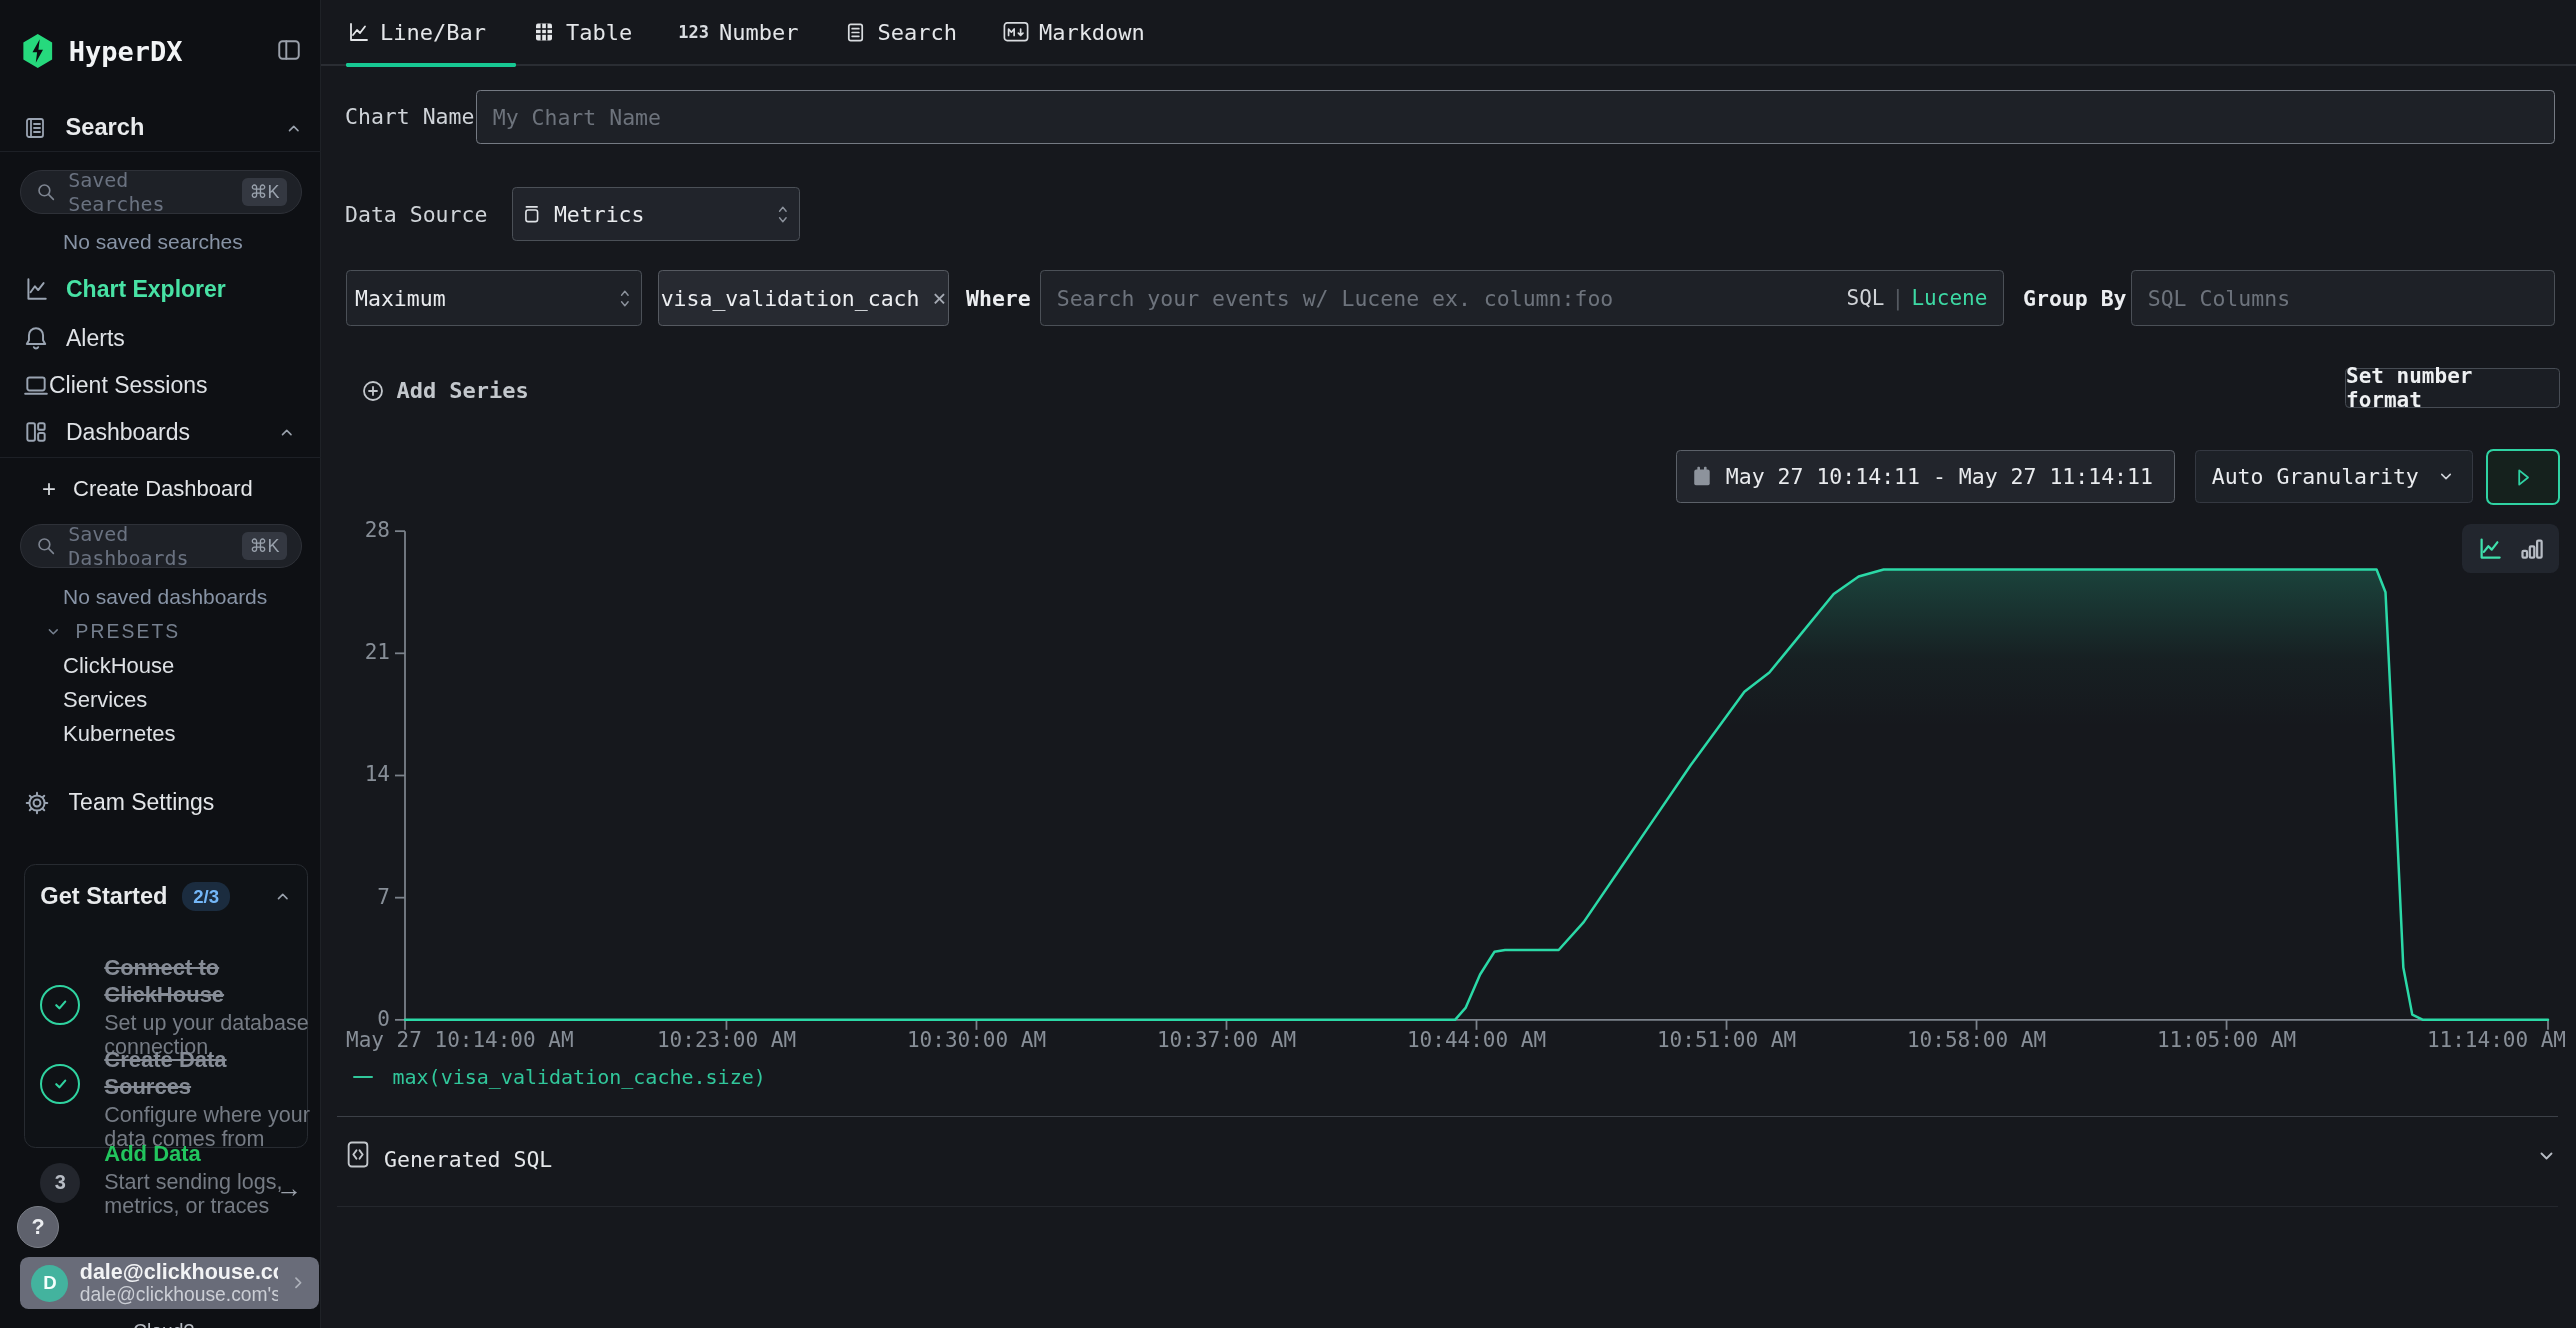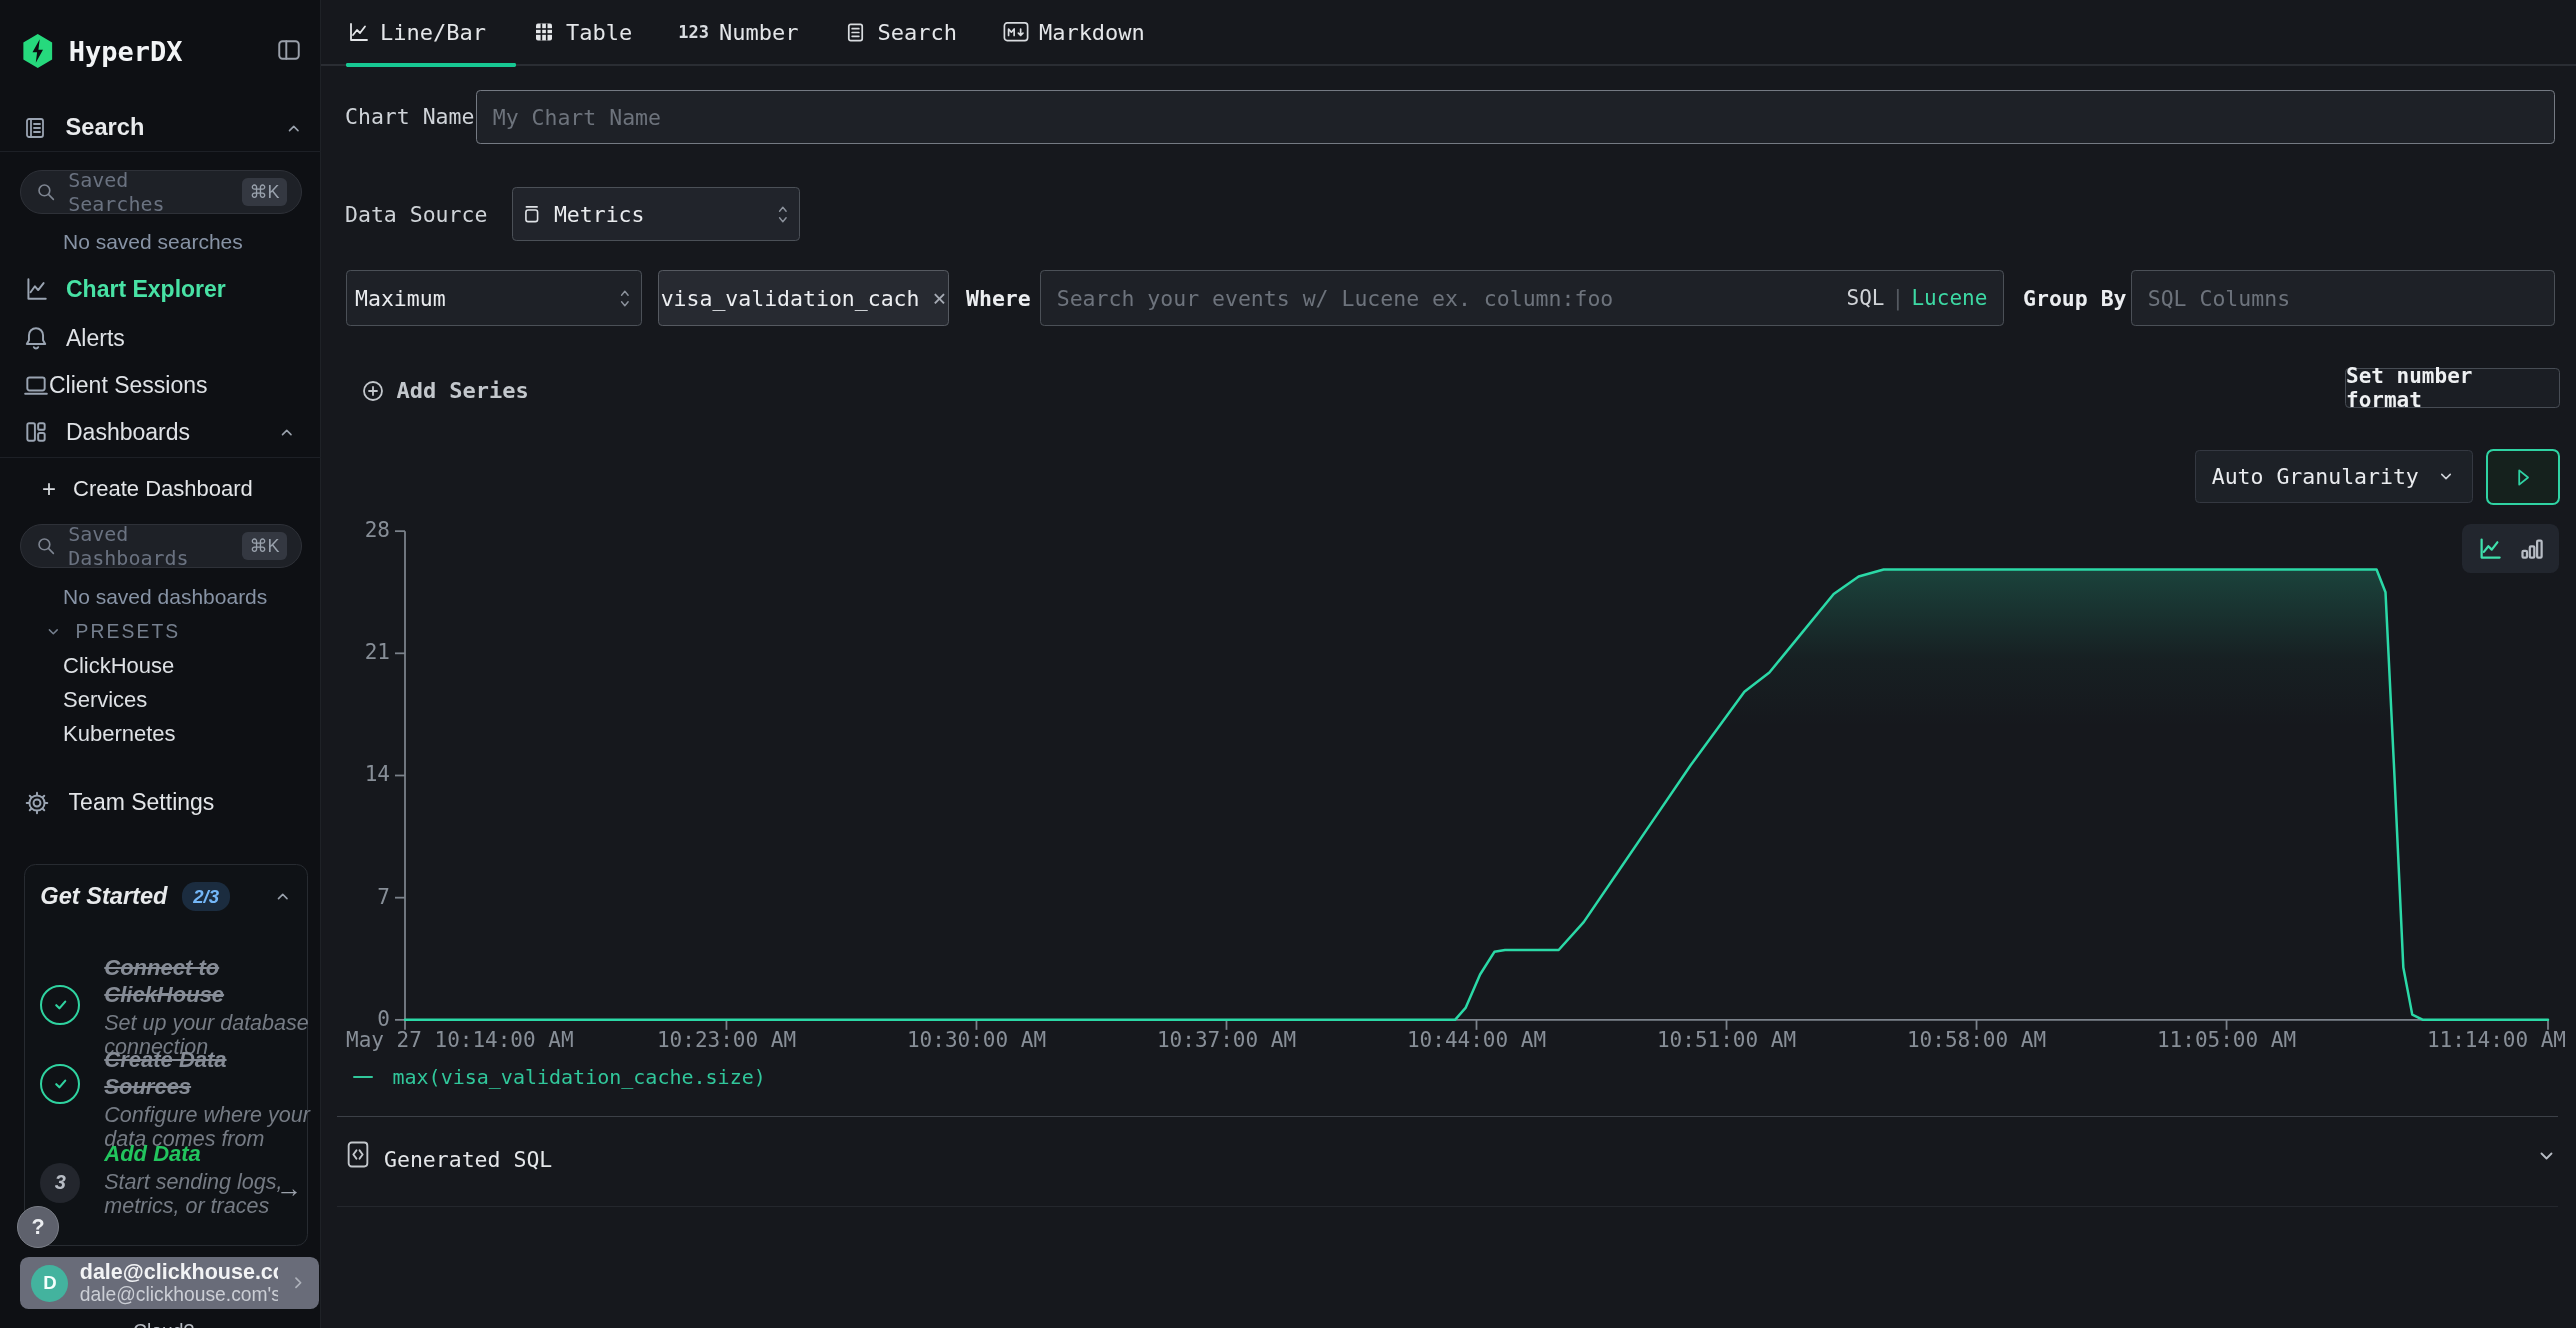--- a/index.html
+++ b/index.html
@@ -20,22 +20,22 @@
           background:#1e2127; border:1.4px solid #2e3138; display:flex; align-items:center; gap:11.4px; padding:0 14.3px; }
   .pill .ph { color:#6a7280; font-size:20px; font-family:"DejaVu Sans Mono", monospace; flex:1; }
   .kbd { background:#343841; color:#9aa2ad; font-size:18px; border-radius:5.7px; padding:2.9px 7.2px;
          font-family:"Liberation Sans", sans-serif; }
   .navrow { position:absolute; left:0; width:321px; height:40px; display:flex; align-items:center; }
   .icon { display:inline-flex; align-items:center; justify-content:center; }
   svg.ic { stroke:#9aa4b2; fill:none; stroke-width:1.8; stroke-linecap:round; stroke-linejoin:round; }
   svg.chev { stroke:#9aa2ad; fill:none; stroke-width:2.2; stroke-linecap:round; stroke-linejoin:round; }
 
   
-  #get-started { position:absolute; left:23.6px; top:864px; width:284px; height:382px;
-                 background:#0f1216; border:1.4px solid #272b31; border-radius:11.4px;font-style:italic; }
+  #get-started { position:absolute; left:23.6px; top:864px; width:284px; height:284px;
+                 background:#0f1216; border:1.4px solid #272b31; border-radius:11.4px; }
   .gs-title { font-size:23.6px; font-weight:bold; color:#e8eaec; }
   .gs-badge { background:#1b2c3f; color:#74b7f8; font-weight:bold; font-size:18.6px;
               border-radius:13.6px; padding:3.6px 11.4px; }
   .gs-item-title { font-size:22px; color:#868c96; font-weight:600; line-height:26.5px; width:209px; }
   .gs-item-title.struck { text-decoration:line-through; }
   .gs-item-title.active { color:#22c55e; }
   .gs-item-desc { font-size:21.5px; color:#757b84; line-height:24px; width:209px; margin-top:2.9px; }
   .gs-check { width:40px; height:40px; border-radius:50%; border:2.1px solid #2fd3a0;
               display:flex; align-items:center; justify-content:center; }
   .gs-num { width:40px; height:40px; border-radius:50%; background:#23262d; color:#b7bcc4;
@@ -446,20 +446,30 @@
             <line x1="12" y1="8" x2="12" y2="16"></line>
             <line x1="8" y1="12" x2="16" y2="12"></line>
           </svg>
       </span>
       <span>Add Series</span>
     </div>
     <div id="set-number-format">
       <span>Set number format</span>
     </div>
 
+    <div id="date-box">
+      <span class="icon">
+        <svg width="21.5" height="23" viewBox="0 0 24 26">
+          <rect x="7" y="2" width="3" height="5" rx="1" fill="#8d939c"></rect>
+            <rect x="14.5" y="2" width="3" height="5" rx="1" fill="#8d939c"></rect>
+          <rect x="3.5" y="5" width="17.5" height="18" rx="2.5" fill="#8d939c"></rect>
+        </svg>
+      </span>
+      <span>May 27 10:14:11 - May 27 11:14:11</span>
+    </div>
     <div id="granularity-box">
       <span>Auto Granularity</span>
       <span class="icon">
         <svg width="20" height="17" viewBox="0 0 24 24" class="chev" style="stroke:#cfd3d8;">
             <polyline points="6,9 12,15 18,9"></polyline>
           </svg>
       </span>
     </div>
     <div id="play-btn">
       <span class="icon">

